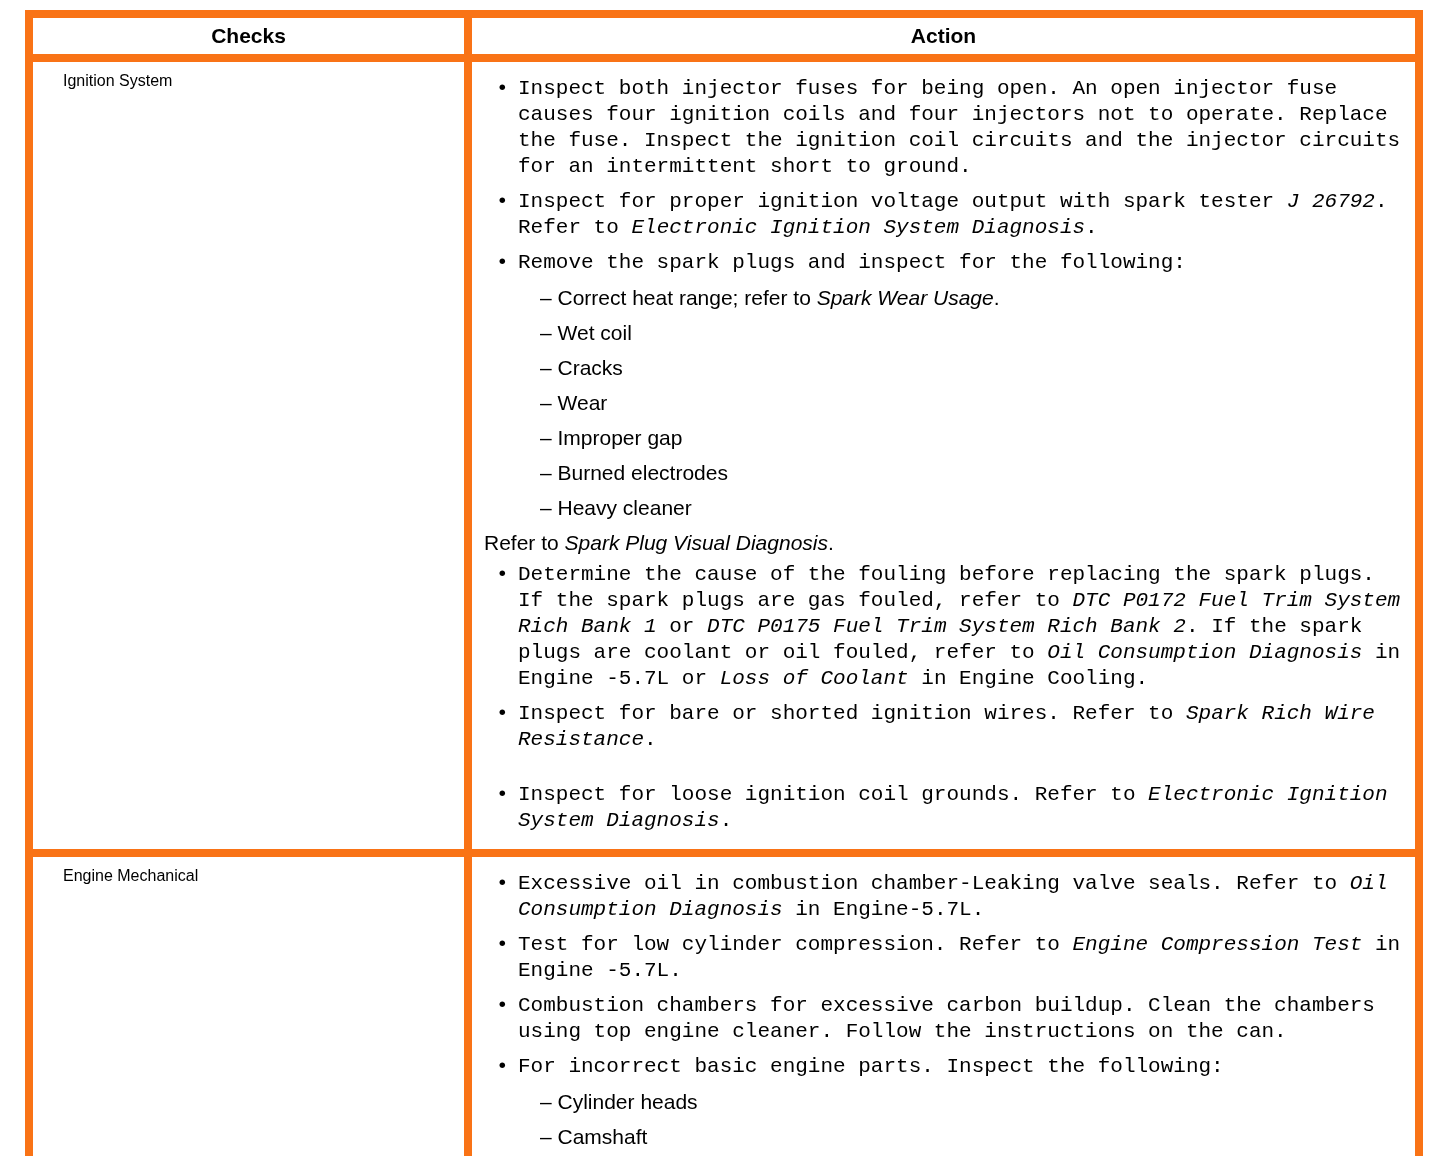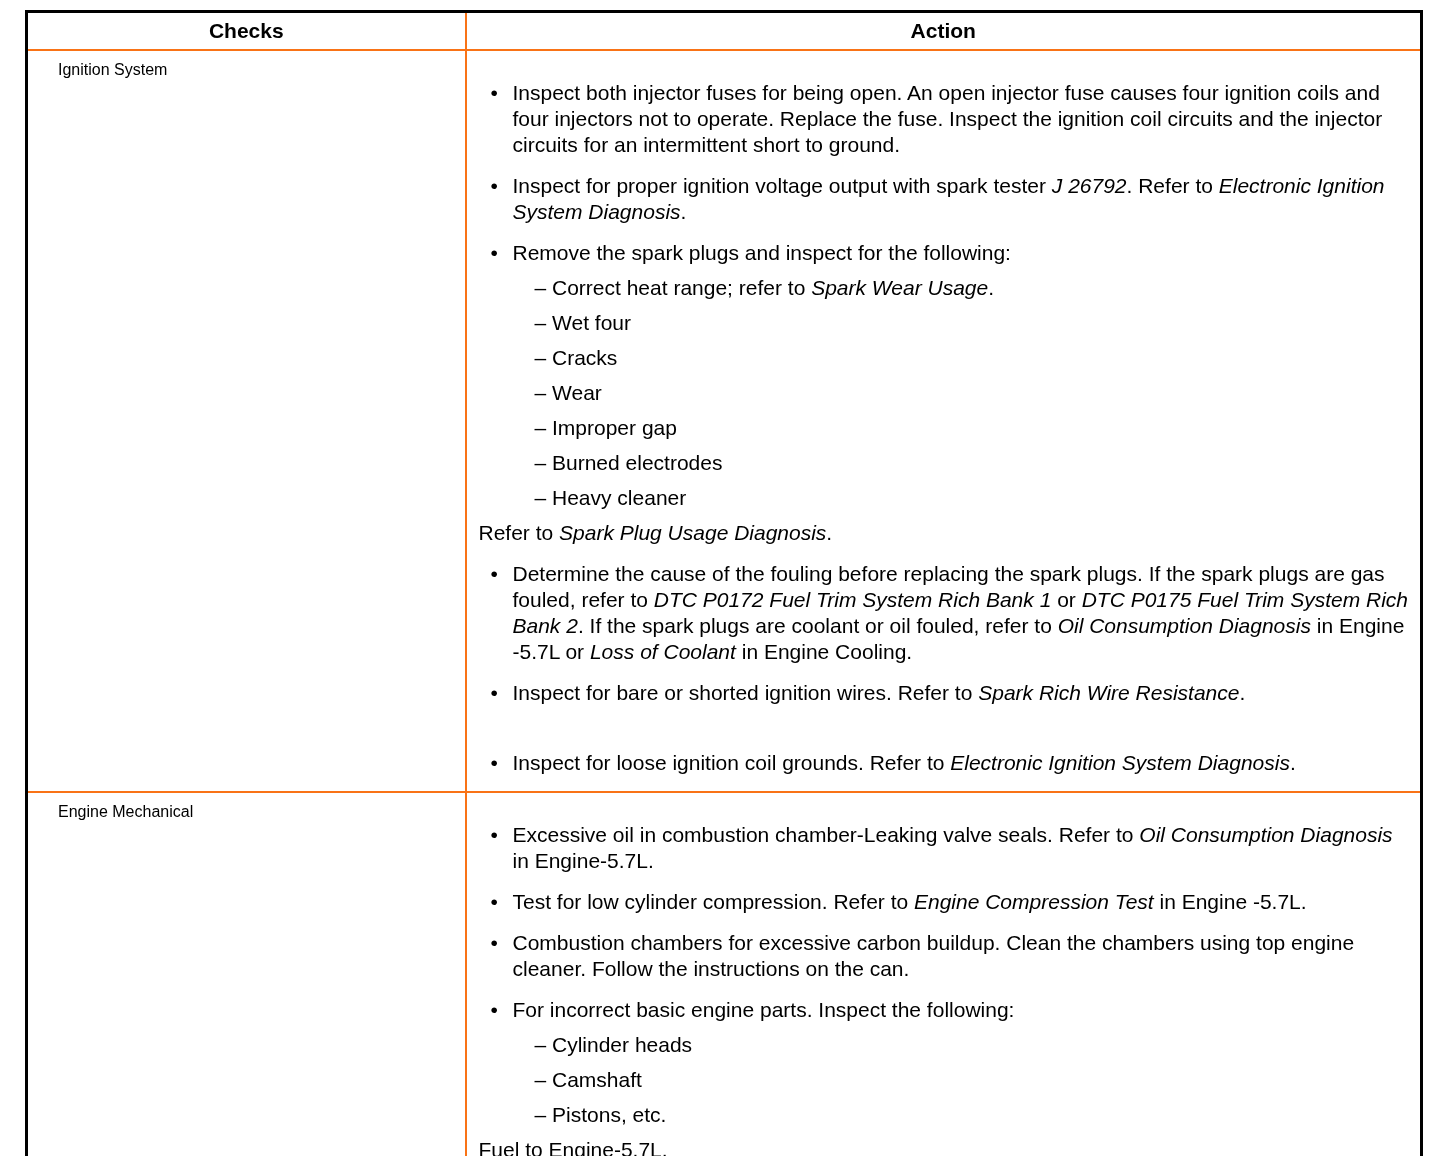--- a/index.html
+++ b/index.html
@@ -1,23 +1,23 @@
 <!DOCTYPE html>
 <html><head>
 <meta charset="utf-8">
 <style>
   html, body { margin:0; padding:0; background:#ffffff; }
   body { width:1456px; height:1156px; position:relative; font-family:"Liberation Sans", sans-serif; color:#000; }
   table.doc { position:absolute; left:25px; top:10px; width:1398px; border-collapse:collapse; border:3px solid #000; table-layout:fixed; }
-  table.doc th, table.doc td { border:2px solid #f97316; vertical-align:top; }
+  table.doc th, table.doc td { border:8px solid #f97316; vertical-align:top; }
   table.doc th { font-weight:bold; font-size:21px; height:36px; padding:0; text-align:center; vertical-align:middle; }
   col.c1 { width:439px; }
   td.check { font-size:16px; padding:10px 30px;border-radius:21px; }
   td.action { font-size:21px; padding:14px 10px 6px 12px; line-height:26px; }
-  .bullet { position:relative; padding-left:34px; margin:15px 0 9px 0; }
+  .bullet { position:relative; padding-left:34px; margin:0 0 9px 0;font-family:Liberation Mono, monospace; }
   .bullet::before { content:"•"; position:absolute; left:12px; top:0; }
   .sub { padding-left:56px; margin:0 0 9px 0; }
   .note { margin:0 0 6px 0; }
   .row1 td { height:707px; }
   .row2 td { height:353px; }
   i { font-style:italic; }
   .gap { height:20px; }
 </style>
 </head>
 <body>
@@ -34,27 +34,27 @@
     </tr>
   </thead>
   <tbody>
     <tr class="row1">
       <td class="check">Ignition System</td>
       <td class="action">
           <div class="bullet"><span>Inspect both injector fuses for being open. An open injector fuse causes four ignition coils and four injectors not to operate. Replace the fuse. Inspect the ignition coil circuits and the injector circuits for an intermittent short to ground.</span></div>
           <div class="bullet"><span>Inspect for proper ignition voltage output with spark tester </span><i>J 26792</i><span>. Refer to </span><i>Electronic Ignition System Diagnosis</i><span>.</span></div>
           <div class="bullet"><span>Remove the spark plugs and inspect for the following:</span></div>
           <div class="sub"><span>– Correct heat range; refer to </span><i>Spark Wear Usage</i><span>.</span></div>
-          <div class="sub"><span>– Wet four</span></div>
+          <div class="sub"><span>– Wet coil</span></div>
           <div class="sub"><span>– Cracks</span></div>
           <div class="sub"><span>– Wear</span></div>
           <div class="sub"><span>– Improper gap</span></div>
           <div class="sub"><span>– Burned electrodes</span></div>
           <div class="sub"><span>– Heavy cleaner</span></div>
-          <div class="note"><span>Refer to </span><i>Spark Plug Usage Diagnosis</i><span>.</span></div>
+          <div class="note"><span>Refer to </span><i>Spark Plug Visual Diagnosis</i><span>.</span></div>
           <div class="bullet"><span>Determine the cause of the fouling before replacing the spark plugs. If the spark plugs are gas fouled, refer to </span><i>DTC P0172 Fuel Trim System Rich Bank 1</i><span> or </span><i>DTC P0175 Fuel Trim System Rich Bank 2</i><span>. If the spark plugs are coolant or oil fouled, refer to </span><i>Oil Consumption Diagnosis</i><span> in Engine -5.7L or </span><i>Loss of Coolant</i><span> in Engine Cooling.</span></div>
           <div class="bullet"><span>Inspect for bare or shorted ignition wires. Refer to </span><i>Spark Rich Wire Resistance</i><span>.</span></div>
           <div class="gap"></div>
           <div class="bullet"><span>Inspect for loose ignition coil grounds. Refer to </span><i>Electronic Ignition System Diagnosis</i><span>.</span></div>
         </td>
     </tr>
     <tr class="row2">
       <td class="check">Engine Mechanical</td>
       <td class="action">
           <div class="bullet"><span>Excessive oil in combustion chamber-Leaking valve seals. Refer to </span><i>Oil Consumption Diagnosis</i><span> in Engine-5.7L.</span></div>

